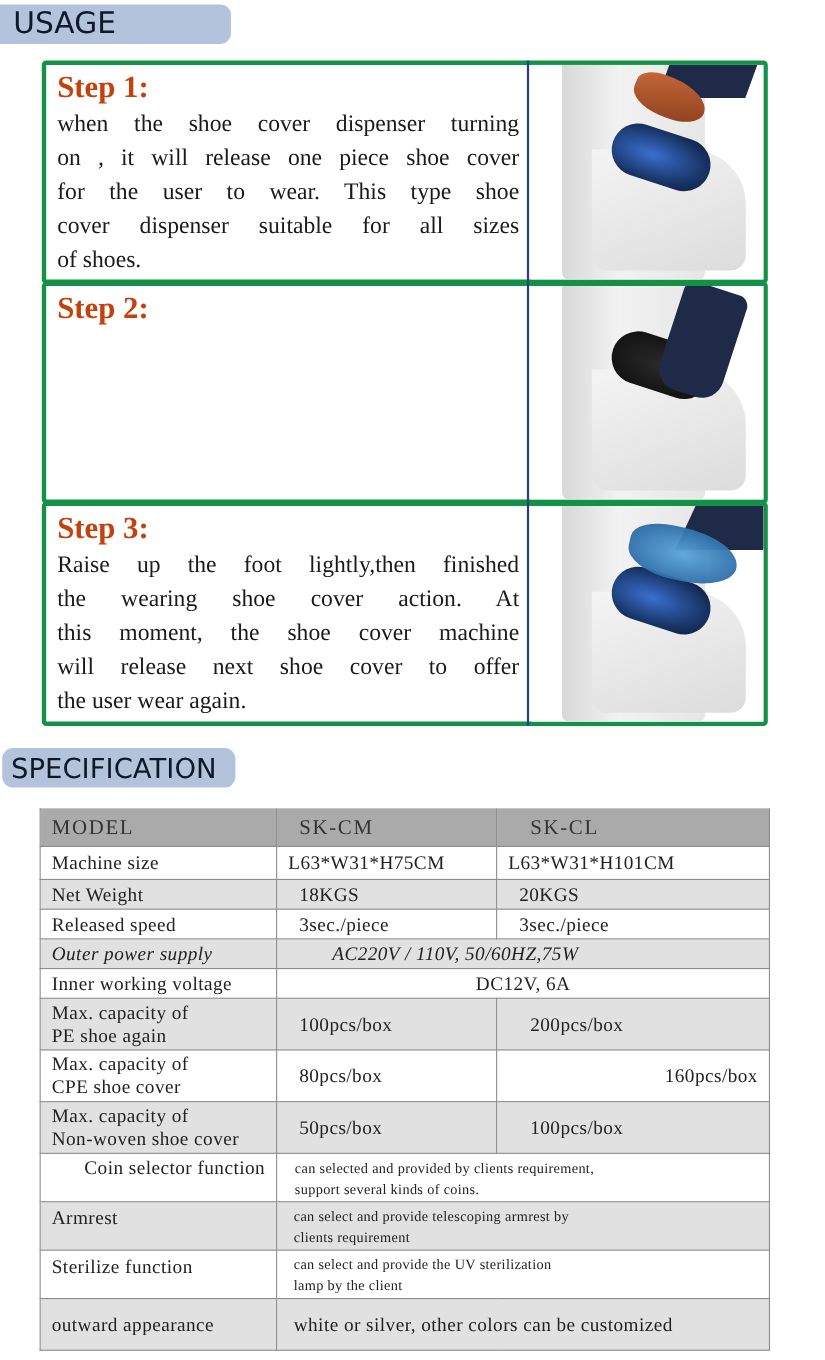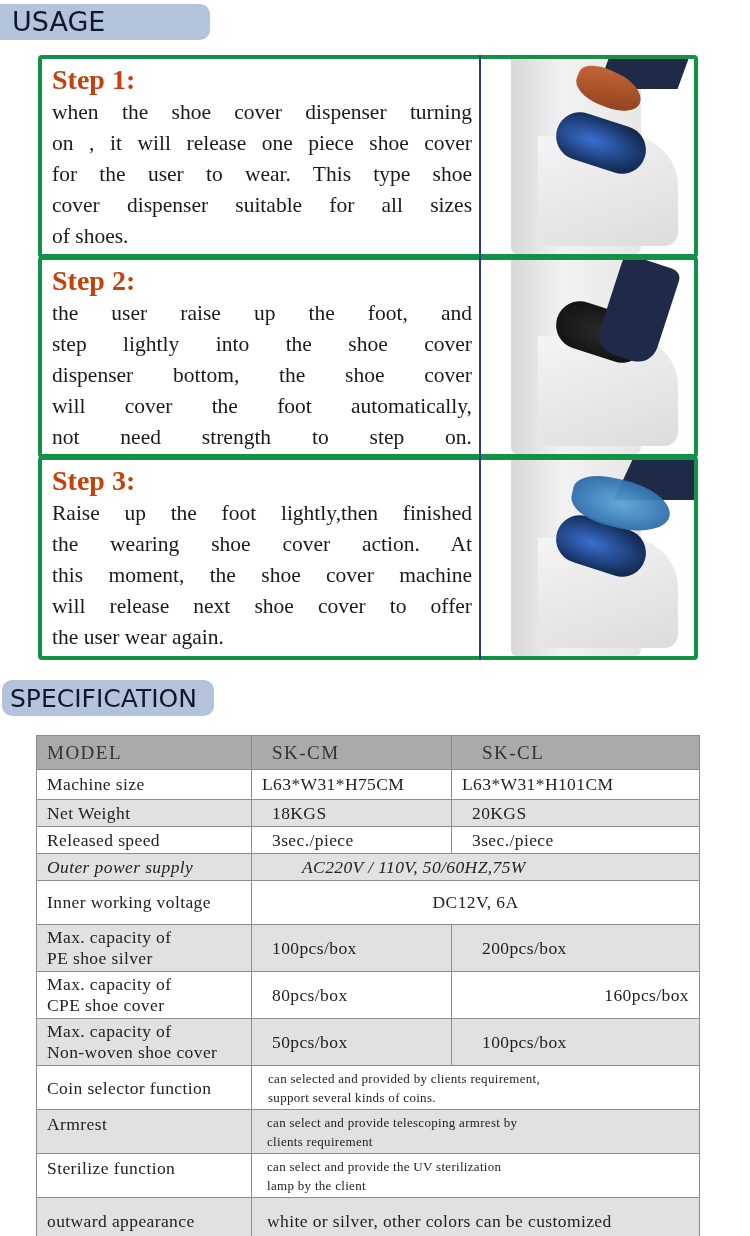--- a/index.html
+++ b/index.html
@@ -58,27 +58,20 @@
     <div class="machine-base"></div>
     <div class="slot" style="top:60px;"></div>
     <div class="leg" style="left:120px; top:0; width:80px; height:30px; transform:skewX(-20deg);"></div>
     <div class="shoe" style="left:92px; top:12px; width:68px; height:36px; background:linear-gradient(160deg,#c96a3a,#8a3e1c); transform:rotate(22deg);"></div>
   </div>
 </div>
 
 <div class="step step-2">
   <div class="step-text">
     <div class="step-title">Step 2:</div>
-    <div class="step-body">
-      <div>the user raise up the foot, and</div>
-      <div>step lightly into the shoe cover</div>
-      <div>dispenser bottom, the shoe cover</div>
-      <div>will cover the foot automatically,</div>
-      <div>not need strength to step on.</div>
-    </div>
   </div>
   <div class="step-divider"></div>
   <div class="photo" title="shoe-cover-dispenser-foot-inside">
     <div class="machine"></div>
     <div class="machine-base"></div>
     <div class="slot" style="top:48px; background:radial-gradient(ellipse,#2a2a2a,#0d0d0d);"></div>
     <div class="leg" style="left:125px; top:0; width:60px; height:100px; border-radius:10px 10px 20px 20px; transform:rotate(18deg);"></div>
   </div>
 </div>
 
@@ -129,28 +122,28 @@
   </tr>
   <tr class="white" style="height:27px;">
     <td>Released speed</td>
     <td style="padding-left:20px;">3sec./piece</td>
     <td style="padding-left:20px;">3sec./piece</td>
   </tr>
   <tr class="gray" style="height:27px;font-style:italic;">
     <td>Outer power supply</td>
     <td colspan="2" style="padding-left:50px;">AC220V / 110V, 50/60HZ,75W</td>
   </tr>
-  <tr class="white" style="height:44px;padding-left:20px;">
+  <tr class="white" style="height:27px;padding-left:20px;">
     <td>Inner working voltage</td>
     <td colspan="2" class="center">DC12V, 6A</td>
   </tr>
   <tr class="gray" style="height:47px;">
     <td>
           <div>Max. capacity of</div>
-          <div>PE shoe silver</div>
+          <div>PE shoe again</div>
         </td>
     <td style="padding-left:20px;">100pcs/box</td>
     <td style="padding-left:30px;">200pcs/box</td>
   </tr>
   <tr class="white" style="height:47px;">
     <td>
           <div>Max. capacity of</div>
           <div>CPE shoe cover</div>
         </td>
     <td style="padding-left:20px;">80pcs/box</td>
@@ -158,21 +151,21 @@
   </tr>
   <tr class="gray" style="height:47px;">
     <td>
           <div>Max. capacity of</div>
           <div>Non-woven shoe cover</div>
         </td>
     <td style="padding-left:20px;">50pcs/box</td>
     <td style="padding-left:30px;">100pcs/box</td>
   </tr>
   <tr class="white" style="height:44px;">
-    <td style="vertical-align:top; padding-top:12px;">Coin selector function</td>
+    <td style="vertical-align:top; padding-top:2px;text-align:right;">Coin selector function</td>
     <td colspan="2" class="note" style="padding-left:16px;">
           <div>can selected and provided by clients requirement,</div>
           <div>support several kinds of coins.</div>
         </td>
   </tr>
   <tr class="gray" style="height:44px;">
     <td style="vertical-align:top; padding-top:4px;">Armrest</td>
     <td colspan="2" class="note" style="padding-left:15px;">
           <div>can select and provide telescoping armrest by</div>
           <div>clients requirement</div>

